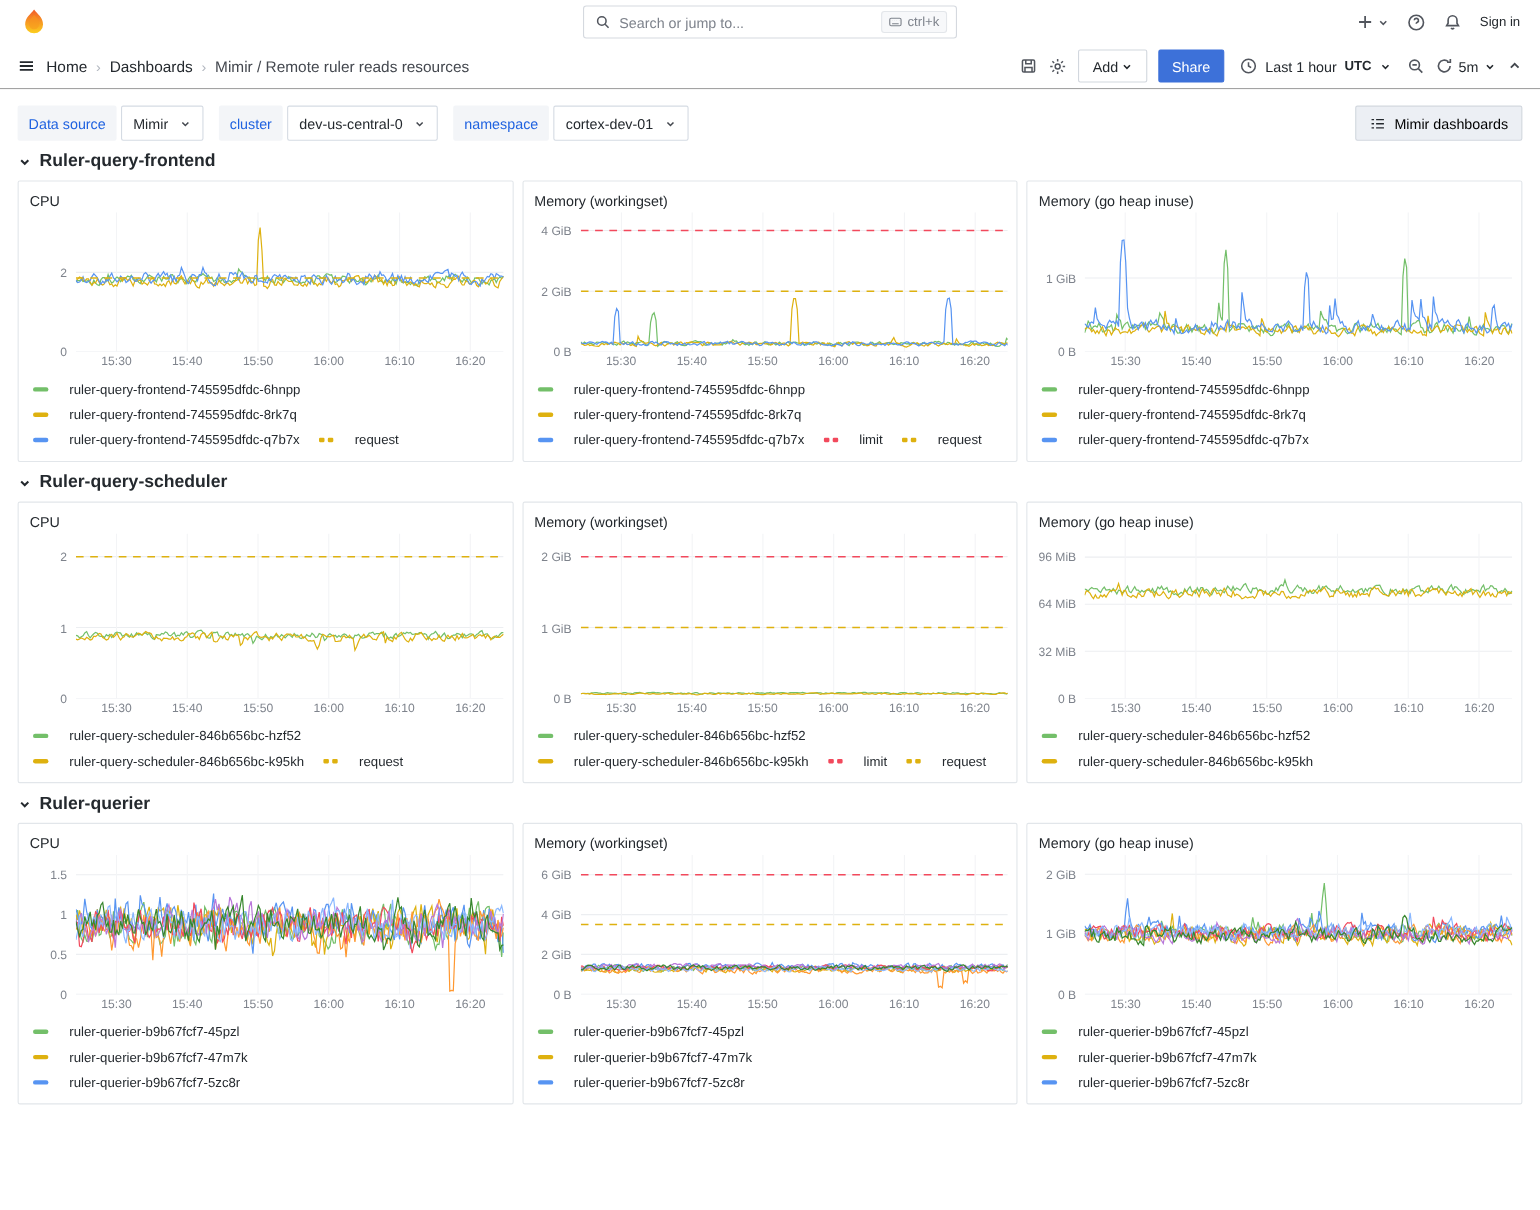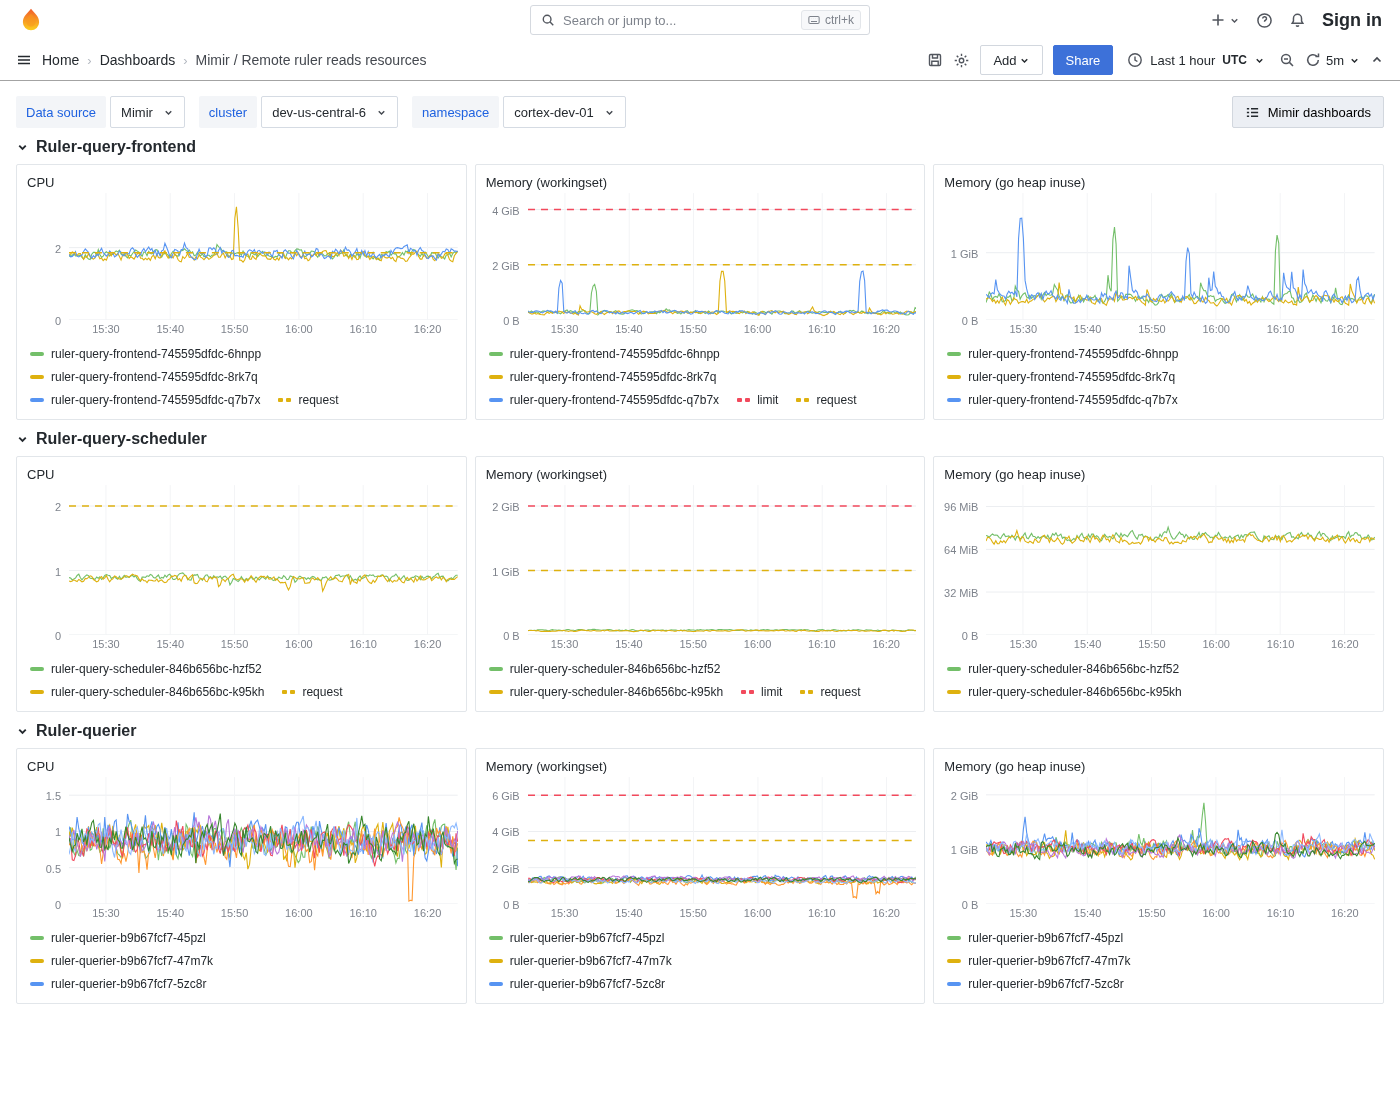--- a/index.html
+++ b/index.html
@@ -10,21 +10,21 @@
   
   .topnav{height:40px;display:flex;align-items:center;padding:0 18px;position:relative}
   .logo{width:26px;height:26px;flex:0 0 auto}
   .search-box{position:absolute;left:50%;transform:translateX(-50%);width:340px;height:30px;
     border:1px solid #d5d9df;border-radius:3px;display:flex;align-items:center;padding:0 8px 0 10px;gap:8px;
     color:#7e838c;font-size:13px;background:#fff;cursor:text}
   .search-kbd{margin-left:auto;display:flex;align-items:center;gap:5px;font-size:12px;color:#7e838c;
     border:1px solid #e3e6ea;border-radius:3px;padding:2px 6px;background:#f7f8fa}
   .nav-right{margin-left:auto;display:flex;align-items:center;gap:16px}
   .icon-btn{display:flex;align-items:center;gap:3px;cursor:pointer;color:#52565e}
-  .signin{font-size:18px;font-weight:700;color:#24292e;cursor:pointer}
+  .signin{font-size:12px;font-weight:400;color:#24292e;cursor:pointer}
   
   .crumbbar{height:41px;display:flex;align-items:center;padding:0 16px;gap:10px;border-bottom:1px solid #a3a3a3}
   .crumbs{display:flex;align-items:center;gap:8px;font-size:14px}
   .crumb{color:#24292e;cursor:pointer}
   .crumb.current{color:#44484f;cursor:default}
   .crumb-sep{color:#b3b8c0;font-size:13px}
   .tb{margin-left:auto;display:flex;align-items:center;gap:10px}
   .btn{height:30px;display:inline-flex;align-items:center;gap:2px;padding:0 12px;border-radius:2px;
     font-size:13px;font-weight:500;cursor:pointer;white-space:nowrap}
   .btn-outline{border:1px solid #d2d7de;background:#fff;color:#24292e}
@@ -50,21 +50,21 @@
   .panel-header{height:22px;display:flex;align-items:center;padding-left:2px;flex:0 0 auto}
   .panel-title{font-size:13px;font-weight:500;color:#24292e}
   .panel-body{flex:1;display:flex;min-height:0}
   .y-axis{width:44px;position:relative;flex:0 0 auto}
   .y-tick{position:absolute;right:8px;font-size:11px;color:#7e838c;white-space:nowrap}
   .chart-svg{flex:1;height:100%;min-width:0;cursor:crosshair}
   .x-labels{height:17px;margin-left:44px;position:relative;flex:0 0 auto}
   .x-tick{position:absolute;top:3px;transform:translateX(-50%);font-size:11px;color:#7e838c}
   .legend{margin-top:5px;padding-left:5px;flex:0 0 auto}
   .legend-row{display:flex;align-items:center;gap:18px;height:23px}
-  .leg-item{display:inline-flex;align-items:center;gap:7px;cursor:pointer}
+  .leg-item{display:inline-flex;align-items:center;gap:19px;cursor:pointer}
   .leg-mark{width:14px;height:4px;border-radius:2px;flex:0 0 auto}
   .leg-mark.dashed{background:none!important;display:inline-flex;gap:3px;width:auto}
   .leg-mark.dashed i{width:5px;height:4px;border-radius:1px;background:currentColor;display:block}
   .leg-label{font-size:12px;color:#24292e;white-space:nowrap}
 </style>
 </head>
 <body>
 
 <header class="topnav">
   <span class="logo">
@@ -203,21 +203,21 @@
       <span class="var-value">
         <span>Mimir</span>
         <svg width="11" height="11" viewBox="0 0 14 14" fill="none" stroke="#44484f" stroke-width="1.8">
             <path d="M3.5 5.5 7 9l3.5-3.5"></path>
           </svg>
       </span>
     </div>
     <div class="var-group">
       <span class="var-label">cluster</span>
       <span class="var-value">
-        <span>dev-us-central-6</span>
+        <span>dev-us-central-0</span>
         <svg width="11" height="11" viewBox="0 0 14 14" fill="none" stroke="#44484f" stroke-width="1.8">
             <path d="M3.5 5.5 7 9l3.5-3.5"></path>
           </svg>
       </span>
     </div>
     <div class="var-group">
       <span class="var-label">namespace</span>
       <span class="var-value">
         <span>cortex-dev-01</span>
         <svg width="11" height="11" viewBox="0 0 14 14" fill="none" stroke="#44484f" stroke-width="1.8">

